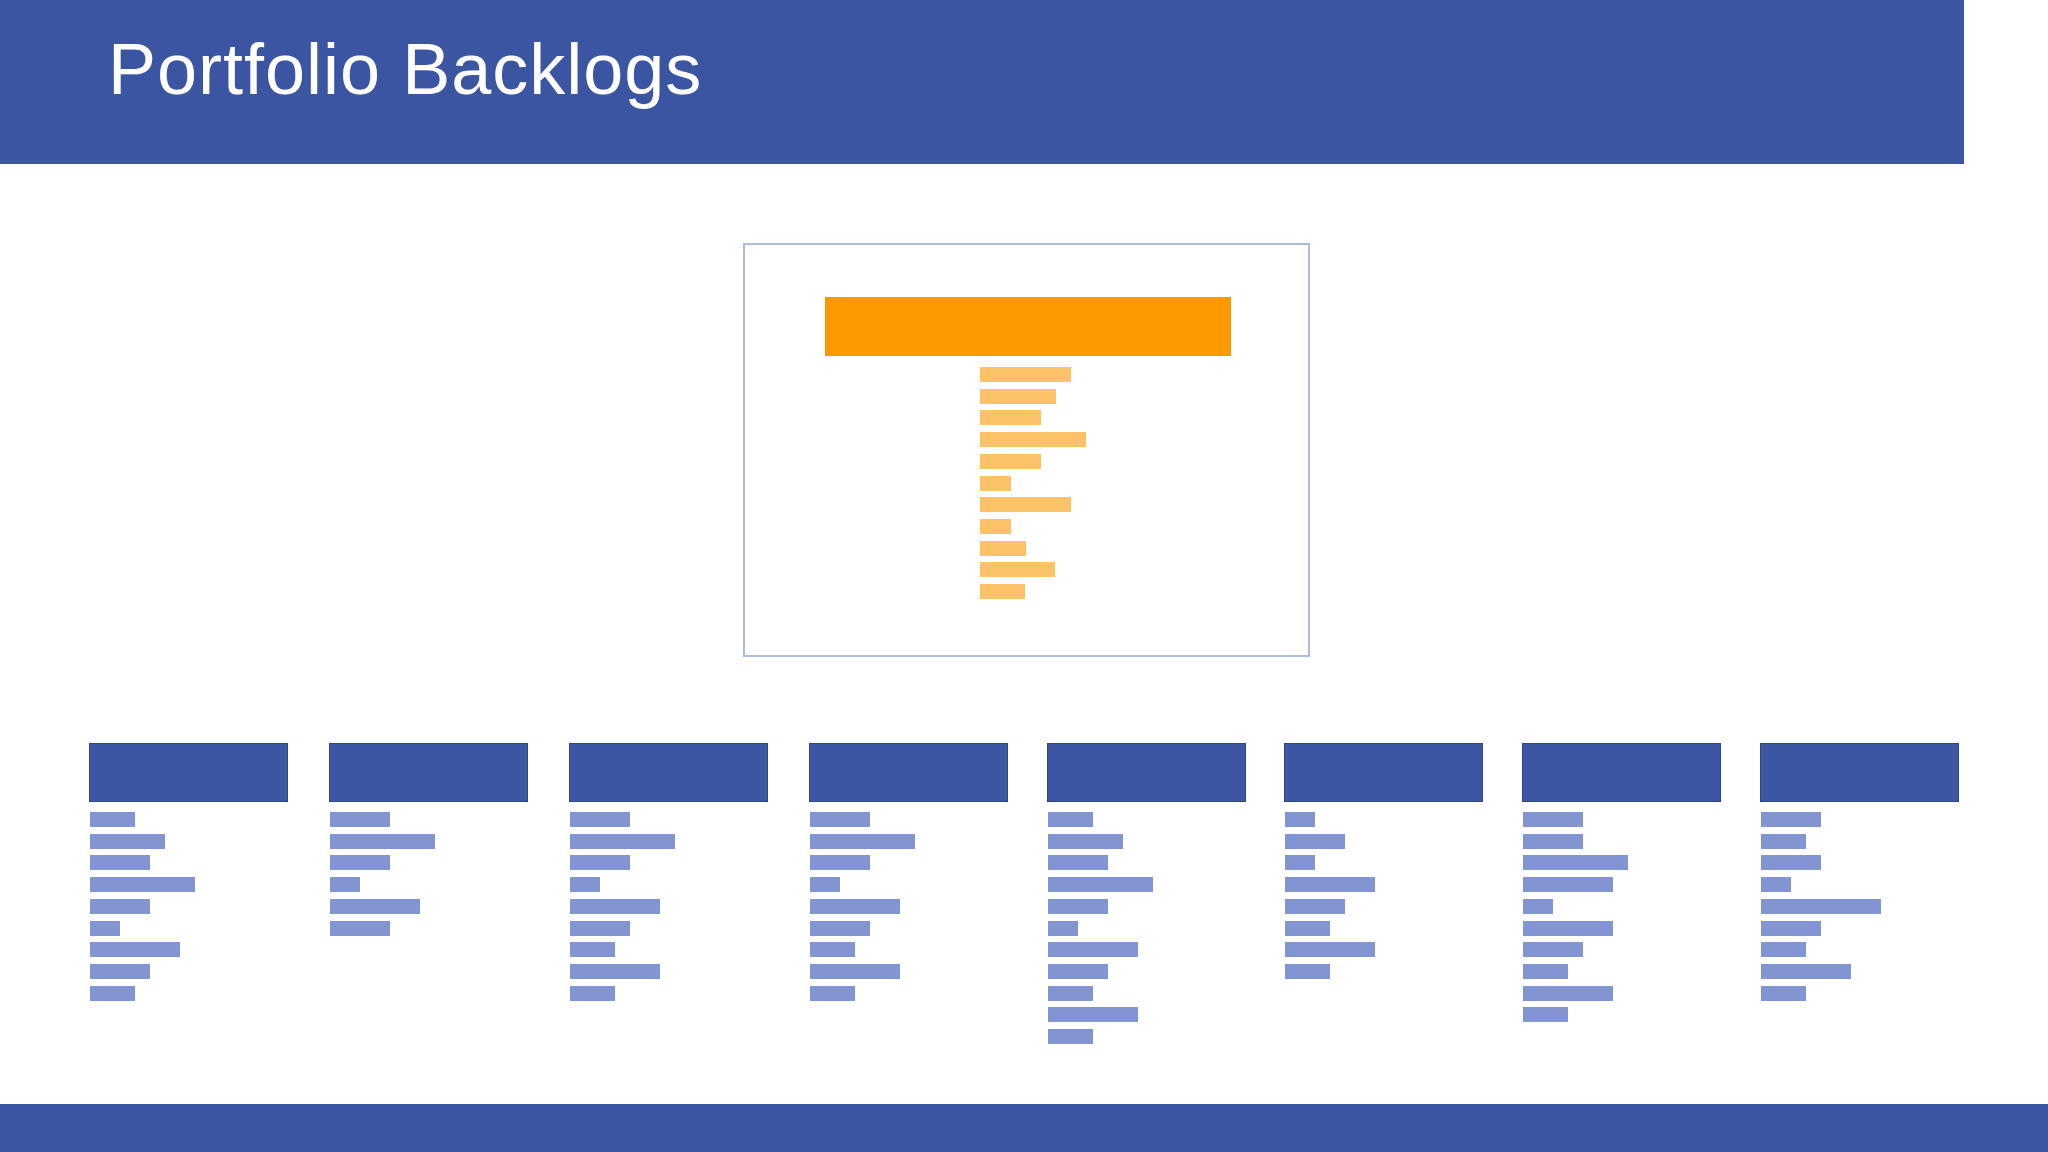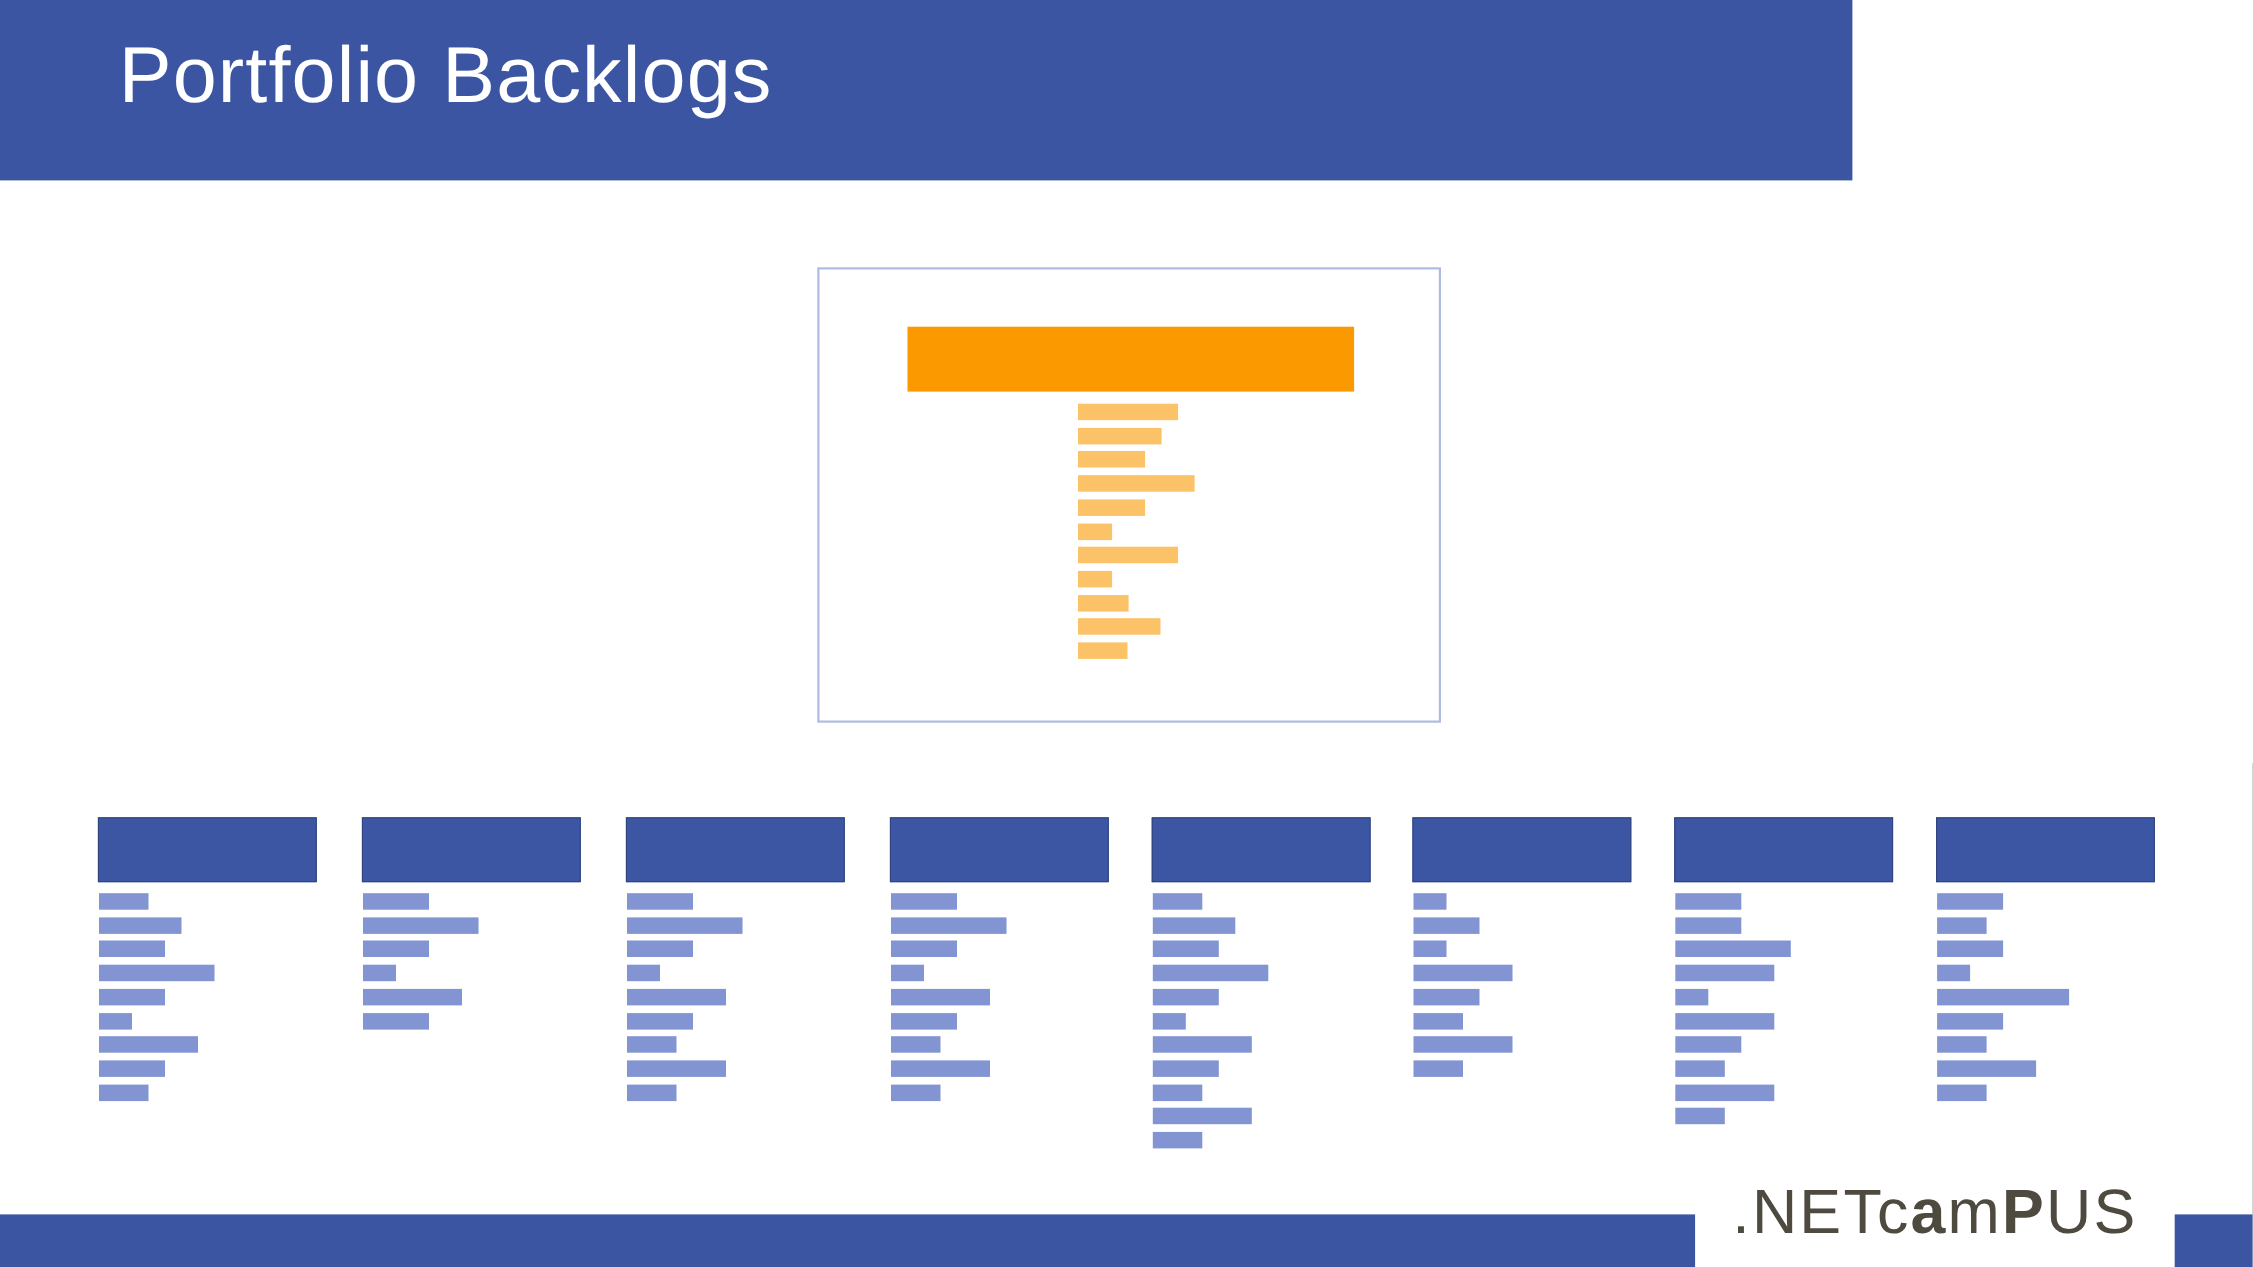--- a/index.html
+++ b/index.html
@@ -4,21 +4,21 @@
 <style>
   html,body{margin:0;padding:0;background:#888;}
   .slide{
     position:relative;
     width:2048px;height:1152px;
     background:var(--slide-bg,#ffffff);
     overflow:hidden;
     font-family:"Liberation Sans", sans-serif;
   }
   .top-banner{
-    position:absolute;left:0;top:0;width:1684px;height:164px;
+    position:absolute;left:0;top:0;width:1964px;height:164px;
     background:var(--banner-bg,#3b55a3);
   }
   .slide-title{
     position:absolute;left:108px;top:28px;
     font-size:72px;font-weight:300;color:#ffffff;
     letter-spacing:1px;white-space:nowrap;
   }
   .portfolio-box{
     position:absolute;left:743px;top:243px;width:563px;height:410px;
     background:#ffffff;
@@ -177,19 +177,14 @@
         <div class="t-item" style="left: 1px; top: 155.8px; width: 120px;"></div>
         <div class="t-item" style="left: 1px; top: 177.5px; width: 60px;"></div>
         <div class="t-item" style="left: 1px; top: 199.2px; width: 45px;"></div>
         <div class="t-item" style="left: 1px; top: 220.9px; width: 90px;"></div>
         <div class="t-item" style="left: 1px; top: 242.6px; width: 45px;"></div>
       </div>
     </div>
 
   <div class="bottom-banner"></div>
 
-  <div class="logo-plate">
-    <div class="logo-text">
-      <span>.NET</span><span>c</span><span class="heavy">a</span><span>m</span><span class="heavy">P</span><span>US</span>
-    </div>
-  </div>
 
 </div>
 
 </body></html>

